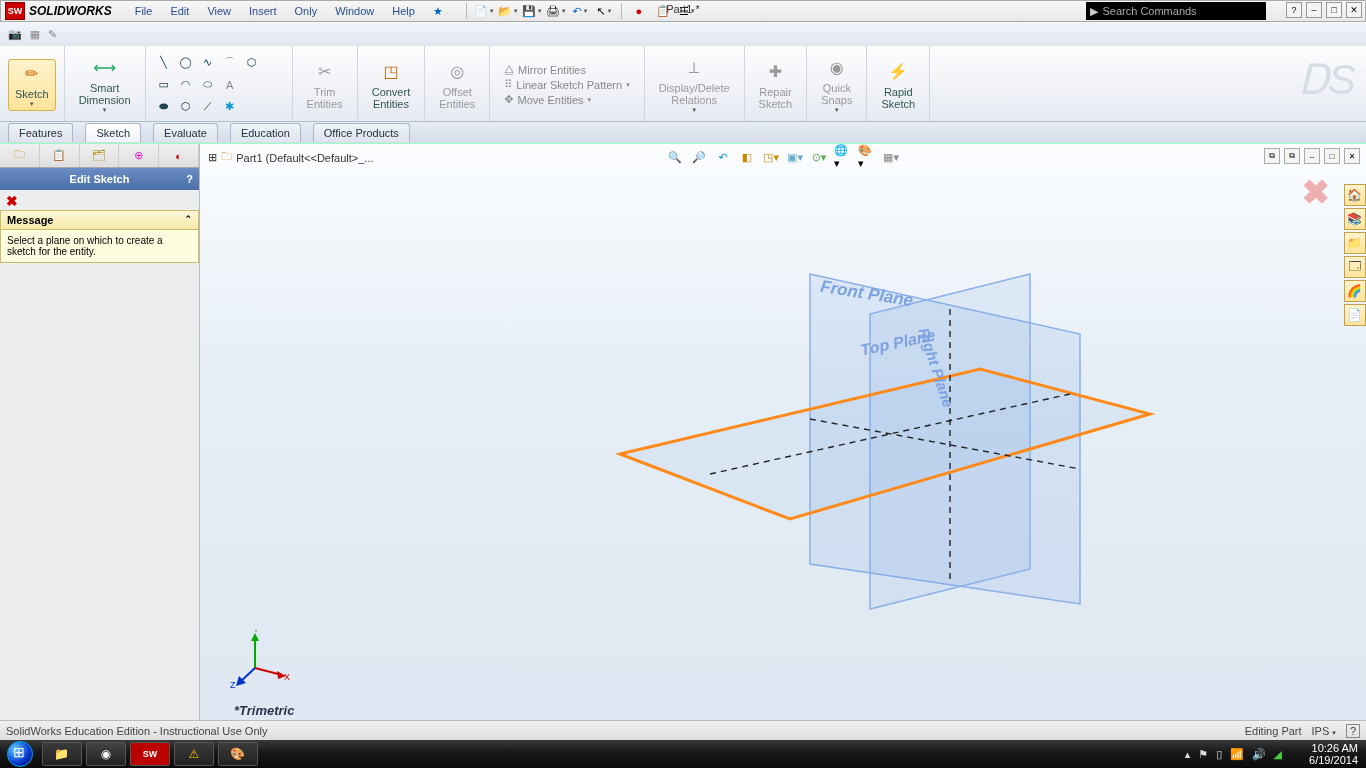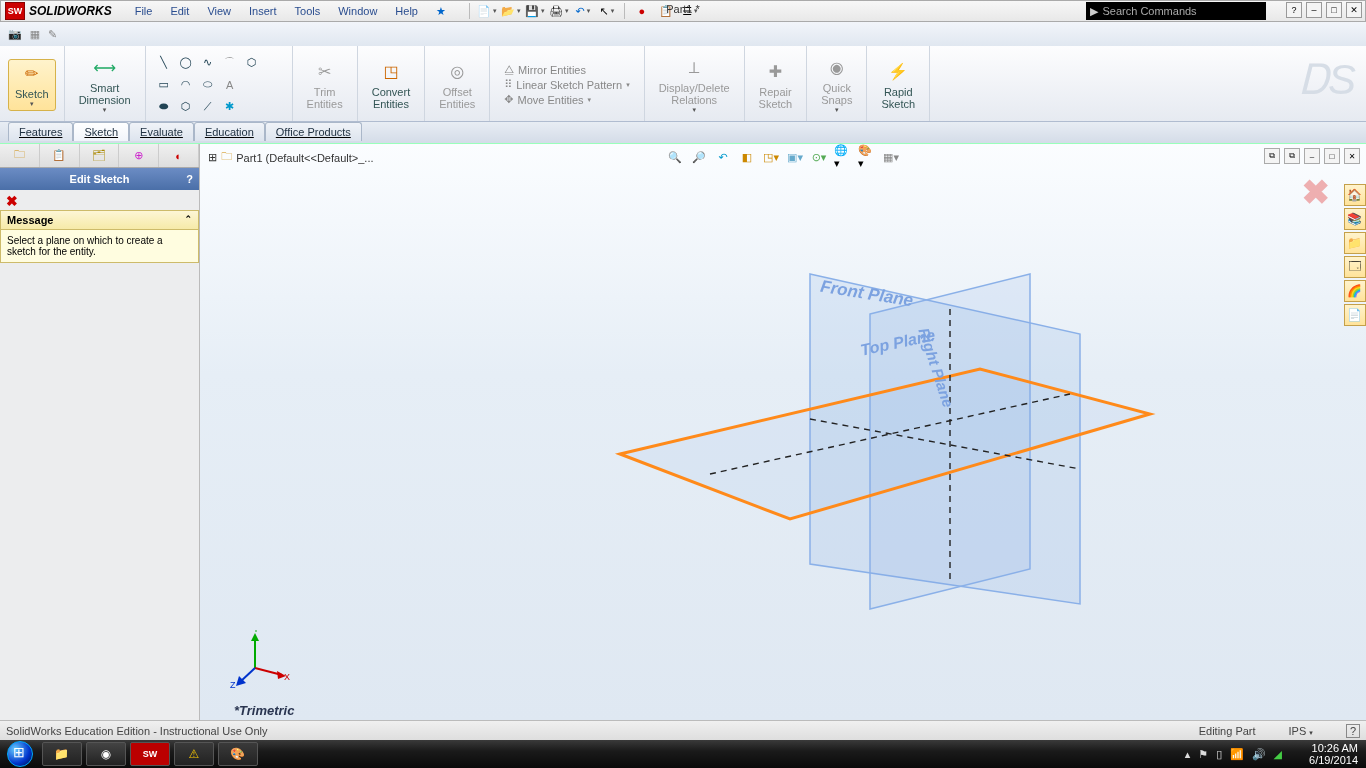--- a/index.html
+++ b/index.html
@@ -30,21 +30,21 @@
 .ribbon-bigbtn { display:flex; flex-direction:column; align-items:center; text-align:center; font-size:11px; color:#355; padding:2px 6px; }
 .ribbon-bigbtn.active { background:linear-gradient(#fff3cc,#ffe39a); border:1px solid #d6b24a; border-radius:3px; }
 .ribbon-bigbtn .icn { width:28px; height:24px; display:flex; align-items:center; justify-content:center; margin-bottom:2px; font-size:16px; }
 .sketch-palette { display:grid; grid-template-columns:repeat(6,20px); grid-template-rows:repeat(3,20px); gap:2px; align-content:center; }
 .sketch-palette div { width:20px; height:20px; display:flex; align-items:center; justify-content:center; color:#245; }
 .ribbon-entities { display:flex; flex-direction:column; gap:2px; font-size:11px; color:#888; padding:2px 6px; }
 .ribbon-entities .row { display:flex; align-items:center; gap:4px; }
 .ds-logo { position:absolute; right:10px; top:10px; font-size:42px; color:#d6dde6; font-style:italic; }
 
 
-.tab-row { height:22px; background:linear-gradient(#e8edf4,#d4dce8); display:flex; align-items:flex-start; border-bottom:1px solid #9fb; padding-left:8px; gap:0;text-decoration:underline; }
+.tab-row { height:22px; background:linear-gradient(#e8edf4,#d4dce8); display:flex; align-items:center; border-bottom:1px solid #9fb; padding-left:8px; gap:12px; }
 .tab { padding:3px 10px; background:linear-gradient(#f0f3f8,#dde4ee); border:1px solid #aab7c9; border-bottom:none; border-radius:3px 3px 0 0; font-size:11px; color:#234; }
 .tab.active { background:linear-gradient(#fff,#f0f4fa); }
 
 
 .main { position:absolute; top:144px; bottom:48px; left:0; right:0; display:flex; }
 .left-panel { width:200px; background:#ecedee; border-right:1px solid #bbb; display:flex; flex-direction:column; }
 .lp-tabs { height:24px; display:flex; background:linear-gradient(#f0f0f0,#dedede); border-bottom:1px solid #aaa; }
 .lp-tabs div { flex:1; display:flex; align-items:center; justify-content:center; border-right:1px solid #ccc; }
 .lp-header { height:22px; background:linear-gradient(#6b8cc4,#4a6fa8); color:#fff; display:flex; align-items:center; justify-content:center; font-weight:bold; position:relative; }
 .lp-header .q { position:absolute; right:6px; }
@@ -76,21 +76,21 @@
 
 
 .bottom-tabs { position:absolute; bottom:0; left:0; height:20px; display:flex; align-items:center; gap:2px; background:#e8e8e8; padding:0 4px; }
 .bottom-tabs .arrows { display:flex; }
 .bottom-tabs .arrows span { width:14px; height:16px; border:1px solid #aaa; background:#f4f4f4; font-size:7px; display:flex; align-items:center; justify-content:center; }
 .bottom-tabs .btab { padding:2px 10px; background:linear-gradient(#fff,#e4e4e4); border:1px solid #aaa; font-size:11px; }
 .bottom-tabs .btab.active { font-weight:bold; }
 
 
 .status-bar { position:absolute; bottom:28px; left:0; right:0; height:20px; background:linear-gradient(#f0f0f0,#dedede); display:flex; align-items:center; padding:0 6px; font-size:11px; color:#444; border-top:1px solid #bbb; }
-.status-bar .right { margin-left:auto; display:flex; gap:33px; align-items:center; }
+.status-bar .right { margin-left:auto; display:flex; gap:10px; align-items:center; }
 
 
 .taskbar { position:absolute; bottom:0; left:0; right:0; height:28px; background:linear-gradient(#3a3a3a,#1a1a1a 40%,#0a0a0a); display:flex; align-items:center; }
 .start-btn { width:40px; height:28px; display:flex; align-items:center; justify-content:center; }
 .win-orb { width:26px; height:26px; border-radius:50%; background:radial-gradient(circle at 30% 30%,#6cf,#03c 60%,#013); border:1px solid #0af; position:relative; }
 .win-orb::before{content:"⊞"; color:#fff; position:absolute; left:5px; top:2px; font-size:14px;}
 .task-item { height:24px; min-width:40px; margin:0 2px; border:1px solid #555; background:linear-gradient(#3a3a3a,#222); display:flex; align-items:center; justify-content:center; border-radius:2px; font-size:12px; }
 .sys-tray { margin-left:auto; display:flex; align-items:center; height:100%; padding:0 8px; }
 .sys-tray .tri { color:#ddd; margin:0 4px; font-size:11px; }
 .sys-tray .clock { color:#fff; font-size:11px; text-align:right; line-height:12px; margin-left:23px; }
@@ -99,21 +99,21 @@
 <body>
 
 <div class="titlebar">
   <div class="sw-logo">SW</div>
   <span class="app-title">SOLIDWORKS</span>
   <div class="menu-items">
     <span>File</span>
     <span>Edit</span>
     <span>View</span>
     <span>Insert</span>
-    <span>Tools</span>
+    <span>Only</span>
     <span>Window</span>
     <span>Help</span>
     <span style="color:#06c">★</span>
   </div>
   <div class="toolbar-top">
     <div class="tb-sep"></div>
     <div class="tb-btn tb-drop">📄</div>
     <div class="tb-btn tb-drop">📂</div>
     <div class="tb-btn tb-drop">💾</div>
     <div class="tb-btn tb-drop">🖨</div>

